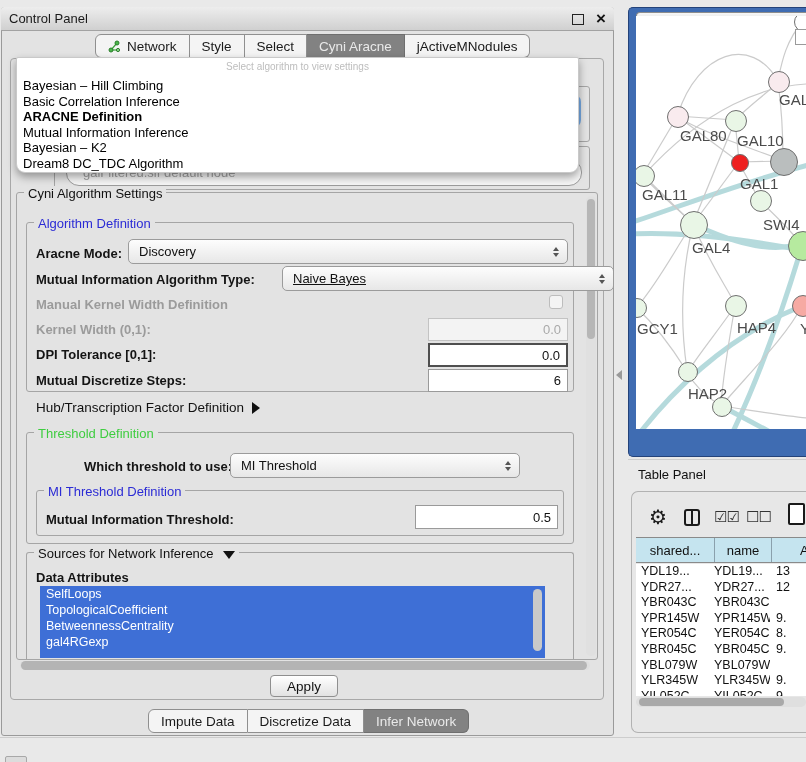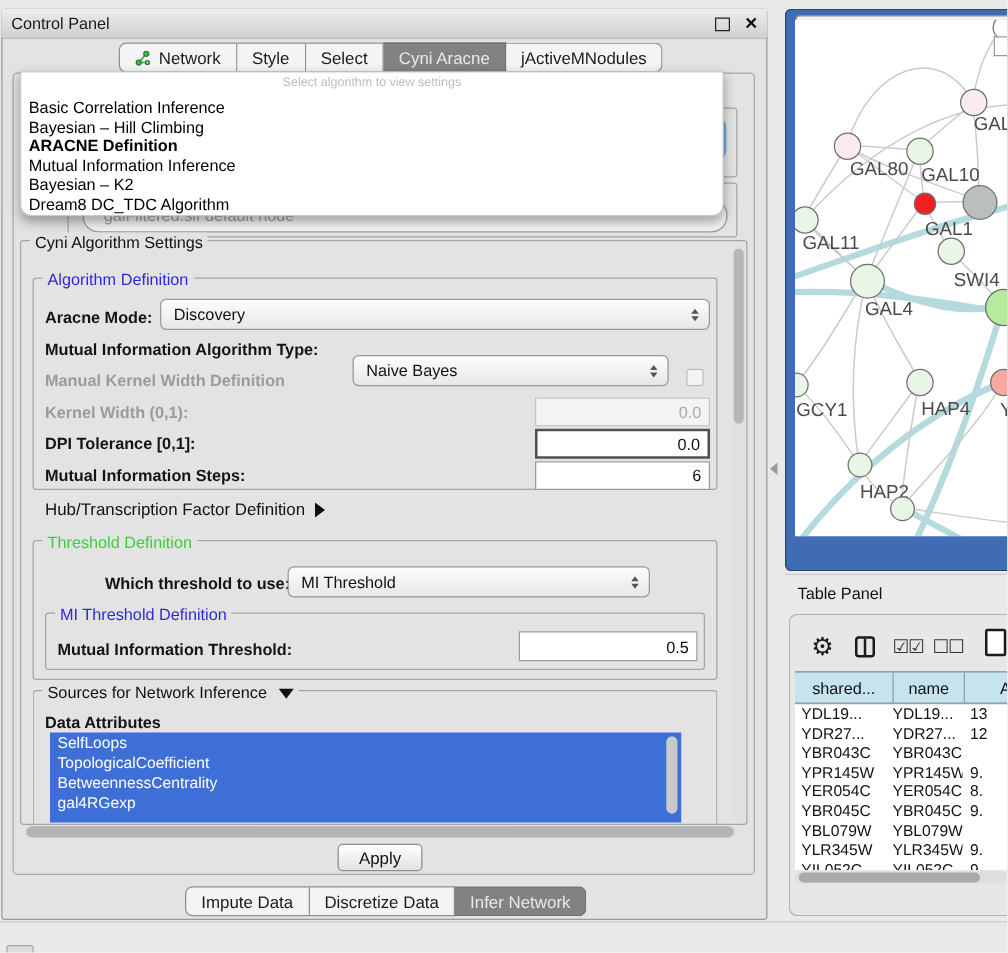--- a/index.html
+++ b/index.html
@@ -126,22 +126,22 @@
   <div class="abs groupbox" style="left:54px;top:86px;width:536px;height:56px;"></div>
   <div class="abs combo focus" style="left:66px;top:96px;width:512px;height:30px;border-radius:6px;"></div>
   <div class="abs groupbox" style="left:54px;top:146px;width:536px;height:44px;"></div>
   <div class="abs combo pill" style="left:66px;top:159px;width:516px;height:27px;">
     <span style="padding-left:6px;">galFiltered.sif default node</span>
   </div>
 
   <div class="abs popup">
     <div class="popup-head">Select algorithm to view settings</div>
     <div class="popup-items">
+      <div class="pitem">Bayesian – Hill Climbing</div>
       <div class="pitem">Basic Correlation Inference</div>
-      <div class="pitem">Bayesian – Hill Climbing</div>
       <div class="pitem bold">ARACNE Definition</div>
       <div class="pitem">Mutual Information Inference</div>
       <div class="pitem">Bayesian – K2</div>
       <div class="pitem">Dream8 DC_TDC Algorithm</div>
     </div>
   </div>
 
   <div class="abs groupbox" style="left:16px;top:192px;width:582px;height:468px;"></div>
   <span class="abs legend" style="left:24px;top:186px;">Cyni Algorithm Settings</span>
 
@@ -155,42 +155,42 @@
   <span class="abs blabel" style="left:36px;top:246px;">Aracne Mode:</span>
   <div class="abs combo" style="left:128px;top:239px;width:440px;">
     <span>Discovery</span>
     <span class="spinner">
         <i class="up"></i>
         <i class="dn"></i>
       </span>
   </div>
 
   <span class="abs blabel" style="left:36px;top:272px;">Mutual Information Algorithm Type:</span>
-  <div class="abs combo" style="left:282px;top:284px;width:253px;">
+  <div class="abs combo" style="left:282px;top:266px;width:332px;text-decoration:underline;">
     <span>Naive Bayes</span>
     <span class="spinner">
         <i class="up"></i>
         <i class="dn"></i>
       </span>
   </div>
 
   <span class="abs glabel" style="left:36px;top:297px;">Manual Kernel Width Definition</span>
   <div class="abs checkbox" style="left:549px;top:295px;"></div>
 
   <span class="abs glabel" style="left:36px;top:322px;">Kernel Width (0,1):</span>
   <div class="abs numfield dis" style="left:428px;top:318px;width:140px;height:23px;">
     <span>0.0</span>
   </div>
 
   <span class="abs blabel" style="left:36px;top:347px;">DPI Tolerance [0,1]:</span>
   <div class="abs numfield foc" style="left:428px;top:343px;width:140px;height:24px;">
     <span>0.0</span>
   </div>
 
-  <span class="abs blabel" style="left:36px;top:373px;">Mutual Information Steps:</span>
+  <span class="abs blabel" style="left:36px;top:373px;">Mutual Discretize Steps:</span>
   <div class="abs numfield" style="left:428px;top:369px;width:140px;height:23px;">
     <span>6</span>
   </div>
 
   <div class="abs" style="left:36px;top:400px;display:flex;align-items:center;">
     <span style="font-size:13.5px;">Hub/Transcription Factor Definition</span>
     <span class="tri-right"></span>
   </div>
 
   <div class="abs groupbox" style="left:26px;top:432px;width:548px;height:112px;"></div>

